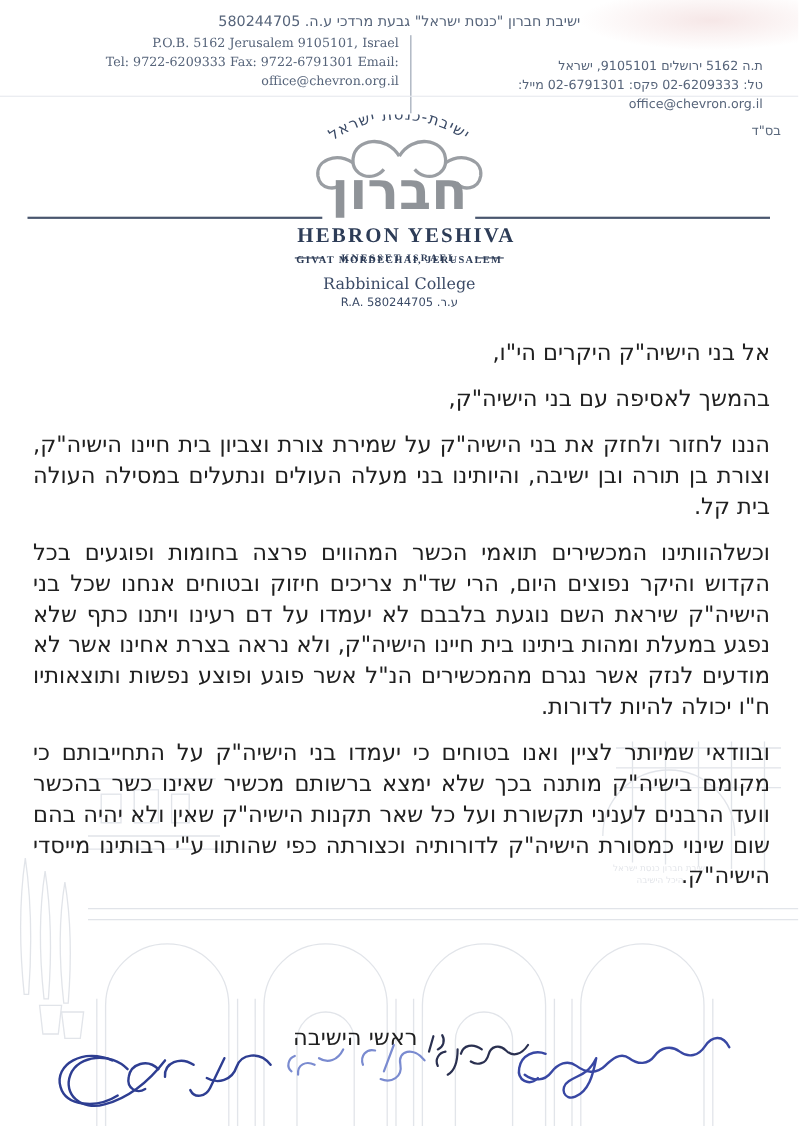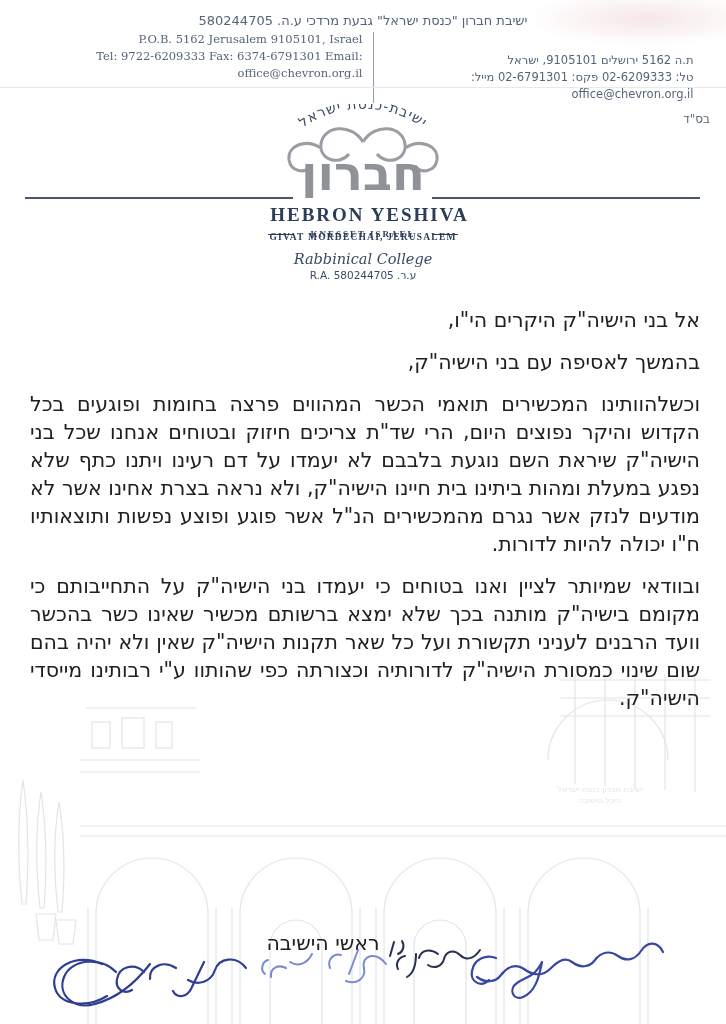--- a/index.html
+++ b/index.html
@@ -23,21 +23,21 @@
   .rule{position:absolute;top:197px;height:2px;background:#49566e;z-index:3;}
   .rule-left{left:25px;width:268px;}
   .rule-right{left:432px;width:268px;}
   .hy-line{position:absolute;left:0;right:0;text-align:center;color:#2d3c57;z-index:3;}
   .hy-title{top:204px;font-family:"Liberation Serif","DejaVu Serif",serif;font-weight:bold;
             font-size:19px;letter-spacing:2px;padding-left:13px;}
   .hy-sub1{top:229px;display:flex;justify-content:center;align-items:center;gap:16px;
            font-family:"Liberation Serif",serif;font-size:9px;font-weight:bold;letter-spacing:2px;}
   .dash{width:26px;height:1px;background:#2d3c57;}
   .hy-sub2{top:232px;font-family:"Liberation Serif",serif;font-size:9.5px;font-weight:bold;letter-spacing:1.2px;}
-  .hy-sub3{top:251px;font-family:"DejaVu Serif",serif;font-style:italic;font-size:14.5px;color:#3a4a66;}
+  .hy-sub3{top:251px;font-family:"DejaVu Serif",serif;font-size:14.5px;color:#3a4a66;}
   .hy-sub4{top:269px;font-size:10.5px;color:#3a4a66;direction:ltr;}
   
   .body-text{position:absolute;top:306px;right:26px;left:30px;z-index:3;
              direction:rtl;text-align:justify;font-size:20.5px;line-height:28px;color:#202020;}
   .body-text p{margin:0 0 14px 0;}
   .body-text p.single{text-align:right;}
   .closing{position:absolute;top:897px;left:238px;width:170px;text-align:center;
            font-size:20.5px;color:#202020;direction:rtl;z-index:3;margin-top:34px;}
   
   .sigs{position:absolute;top:920px;left:18px;z-index:4;}
@@ -48,21 +48,21 @@
 
 <div class="page">
 
   <div class="corner-smudge"></div>
 
   <div class="letterhead">
     <div class="lh-org">ישיבת חברון "כנסת ישראל" גבעת מרדכי ע.ה. 580244705</div>
     <div class="lh-cols">
       <div class="lh-en">
         <div>P.O.B. 5162 Jerusalem 9105101, Israel</div>
-        <div>Tel: 9722-6209333 Fax: 6374-6791301 Email: office@chevron.org.il</div>
+        <div>Tel: 9722-6209333 Fax: 9722-6791301 Email: office@chevron.org.il</div>
       </div>
       <div class="lh-div"></div>
       <div class="lh-he">
         <div>ת.ה 5162 ירושלים 9105101, ישראל</div>
         <div>טל: 02-6209333 פקס: 02-6791301 מייל: office@chevron.org.il</div>
       </div>
     </div>
   </div>
   <div class="header-rule"></div>
 
@@ -94,20 +94,21 @@
     <span>KNESSET ISRAEL</span>
     <span class="dash"></span>
   </div>
   <div class="hy-line hy-sub2">GIVAT MORDECHAI, JERUSALEM</div>
   <div class="hy-line hy-sub3">Rabbinical College</div>
   <div class="hy-line hy-sub4">R.A. 580244705 .ע.ר</div>
 
   <div class="body-text">
     <p class="single">אל בני הישיה"ק היקרים הי"ו,</p>
     <p class="single">בהמשך לאסיפה עם בני הישיה"ק,</p>
+    <p>הננו לחזור ולחזק את בני הישיה"ק על שמירת צורת וצביון בית חיינו הישיה"ק, וצורת בן תורה ובן ישיבה, והיותינו בני מעלה העולים ונתעלים במסילה העולה בית קל.</p>
     <p>וכשלהוותינו המכשירים תואמי הכשר המהווים פרצה בחומות ופוגעים בכל הקדוש והיקר נפוצים היום, הרי שד"ת צריכים חיזוק ובטוחים אנחנו שכל בני הישיה"ק שיראת השם נוגעת בלבבם לא יעמדו על דם רעינו ויתנו כתף שלא נפגע במעלת ומהות ביתינו בית חיינו הישיה"ק, ולא נראה בצרת אחינו אשר לא מודעים לנזק אשר נגרם מהמכשירים הנ"ל אשר פוגע ופוצע נפשות ותוצאותיו ח"ו יכולה להיות לדורות.</p>
     <p>ובוודאי שמיותר לציין ואנו בטוחים כי יעמדו בני הישיה"ק על התחייבותם כי מקומם בישיה"ק מותנה בכך שלא ימצא ברשותם מכשיר שאינו כשר בהכשר וועד הרבנים לעניני תקשורת ועל כל שאר תקנות הישיה"ק  שאין ולא יהיה בהם שום שינוי כמסורת הישיה"ק לדורותיה וכצורתה כפי שהותוו ע"י רבותינו מייסדי הישיה"ק.</p>
   </div>
 
   <div class="closing">ראשי הישיבה</div>
 
   <svg class="sigs" width="690" height="100" viewBox="0 0 690 100">
 
     <g stroke="#3847a3" stroke-width="2.2" fill="none" stroke-linecap="round">
       <path d="M645,32 c-6,-12 -16,-10 -22,-1 c-6,9 -15,11 -23,5 c-8,-6 -17,-4 -23,4 c-6,8 -15,8 -23,2 c-8,-6 -16,1 -22,7 c-8,8 -18,6 -26,0 c-8,-6 -17,-2 -23,6 c-6,8 -16,8 -24,2"></path>

